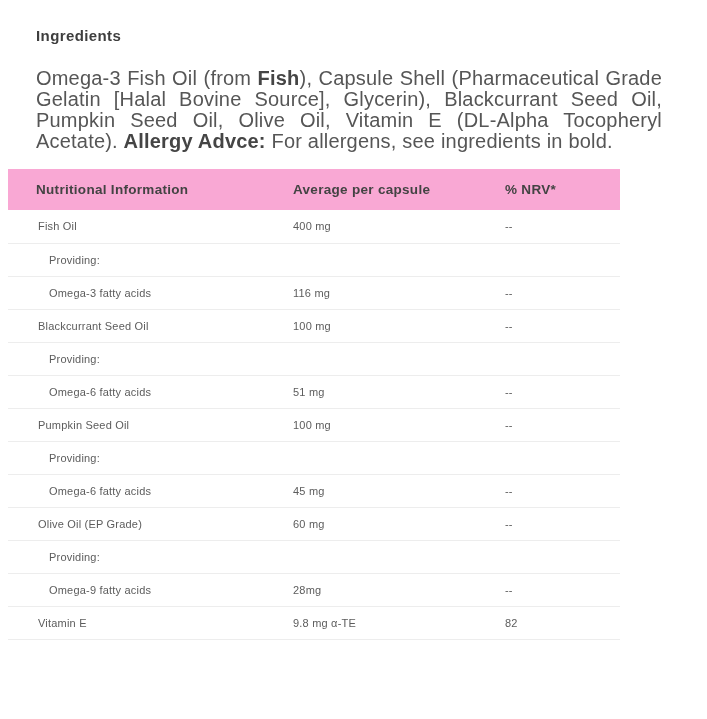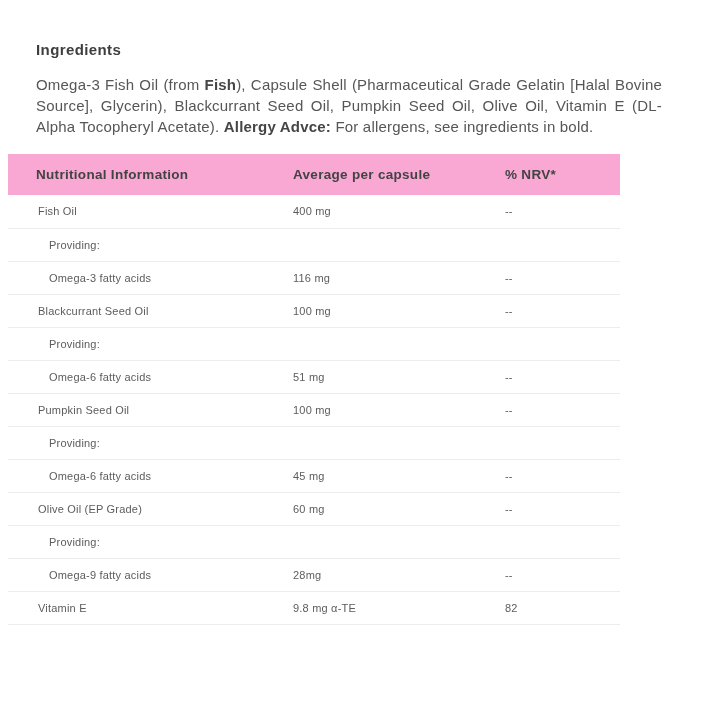--- a/index.html
+++ b/index.html
@@ -8,33 +8,33 @@
     width: 707px;
     height: 719px;
     overflow: hidden;
     font-family: "Liberation Sans", "DejaVu Sans", sans-serif;
     color: #5b5b5b;
   }
   .page {
     position: relative;
     width: 707px;
     height: 719px;
-    padding-top: 41px;
+    padding-top: 27px;
   }
   .section-heading {
     margin-left: 36px;
     font-size: 15px;
     font-weight: bold;
     letter-spacing: 0.4px;
     color: #3e3e3e;
   }
   .ingredients-paragraph {
-    margin: 16px 45px 0 36px;
+    margin: 24px 45px 0 36px;
     width: 626px;
-    font-size: 15px;
+    font-size: 20px;
     line-height: 21px;
     letter-spacing: 0.2px;
     text-align: justify;
     color: #565656;
   }
   .ingredients-paragraph b { color: #454545; }
   .nutrition-table {
     margin: 17px 0 0 8px;
     width: 612px;
     border-collapse: collapse;

